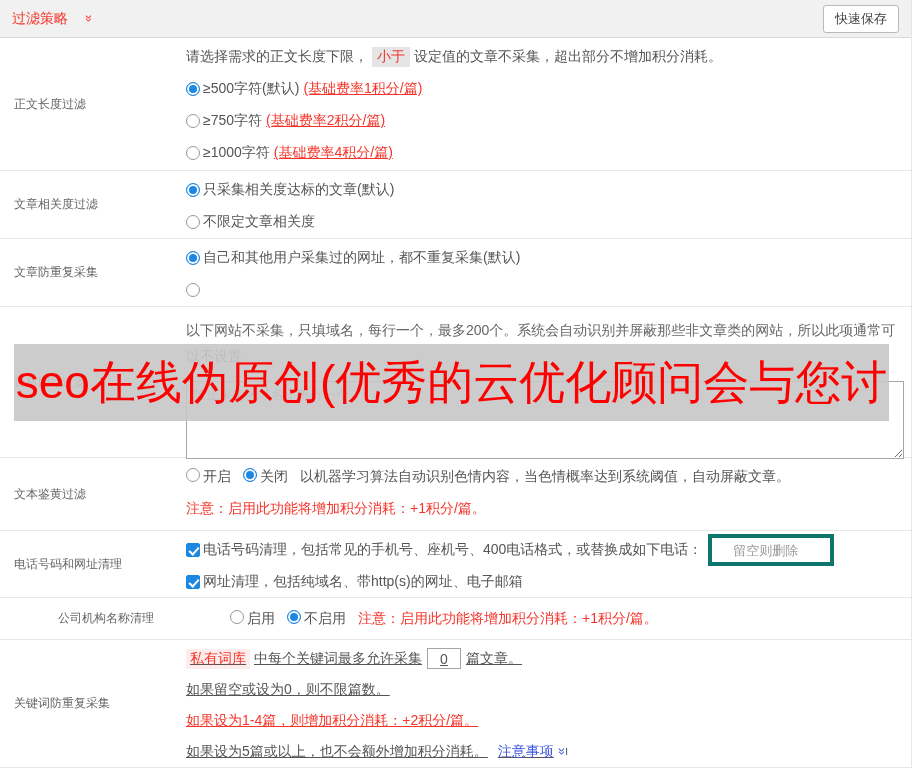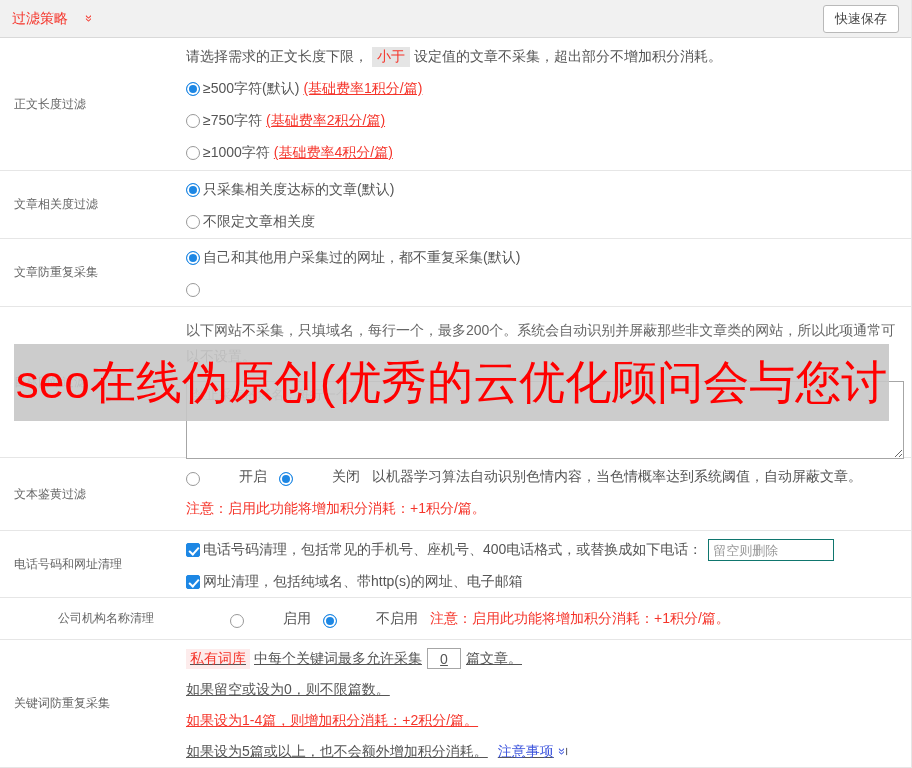--- a/index.html
+++ b/index.html
@@ -35,30 +35,30 @@
   .checkbox { flex: none; width: 14px; height: 14px; border-radius: 2px; background: #1d87e4;
     border: 1px solid #1d87e4; position: relative; display: inline-block; margin-right: 3px; cursor: pointer; }
   .checkbox::after { content: ""; position: absolute; left: 4px; top: 1px; width: 4px; height: 8px;
     border-right: 2px solid #fff; border-bottom: 2px solid #fff; transform: rotate(42deg); }
 
   .red { color: #f5352b; }
   .fee { color: #f5352b; text-decoration: underline; margin-left: 4px; }
   .mark { background: #e5e5e5; color: #f5352b; padding: 1px 5px; margin: 0 4px; }
   .lex-link { background: #fdecec; color: #f5352b; padding: 1px 4px; margin-right: 4px; cursor: pointer; }
   .blue-link { color: #3d55dd; margin-left: 10px; cursor: pointer; display: inline-flex; align-items: center; gap: 3px; }
-  .gap { margin-right: 12px; display: inline-flex; align-items: flex-end; gap: 36px; }
+  .gap { margin-right: 12px; display: inline-flex; align-items: flex-start; }
 
   .desc-wrap { line-height: 26px; white-space: normal; color: #666; }
   textarea.site-box { display: block; margin-top: 12px; width: 100%; height: 78px;
     border: 1px solid #a6a6a6; resize: both; font-size: 13px; padding: 4px 6px; color: #555;
     font-family: "Liberation Sans", "DejaVu Sans", sans-serif; }
   textarea.site-box::placeholder { color: #8a8a8a; }
 
-  input.phone-input { width: 126px; height: 22px; border: 1px solid #0f766e; font-size: 13px;
-    padding: 2px 4px; margin-left: 6px; color: #555; }
+  input.phone-input { width: 126px; height: 32px; border: 4px solid #0f766e; font-size: 13px;
+    padding: 2px 21px; margin-left: 6px; color: #555; }
   input.phone-input::placeholder { color: #999; }
   input.count-input { width: 34px; height: 21px; border: 1px solid #a6a6a6; font-size: 14px;
     text-align: center; margin: 0 5px; color: #555; }
 
   
   .overlay { position: absolute; left: 14px; top: 344px; width: 875px; height: 77px;
     background: rgba(199,199,199,0.9); z-index: 10; display: flex; align-items: center;
     justify-content: center; overflow: hidden; }
   .overlay-text { color: #ff0000; font-size: 46px; white-space: nowrap; }
 </style>

